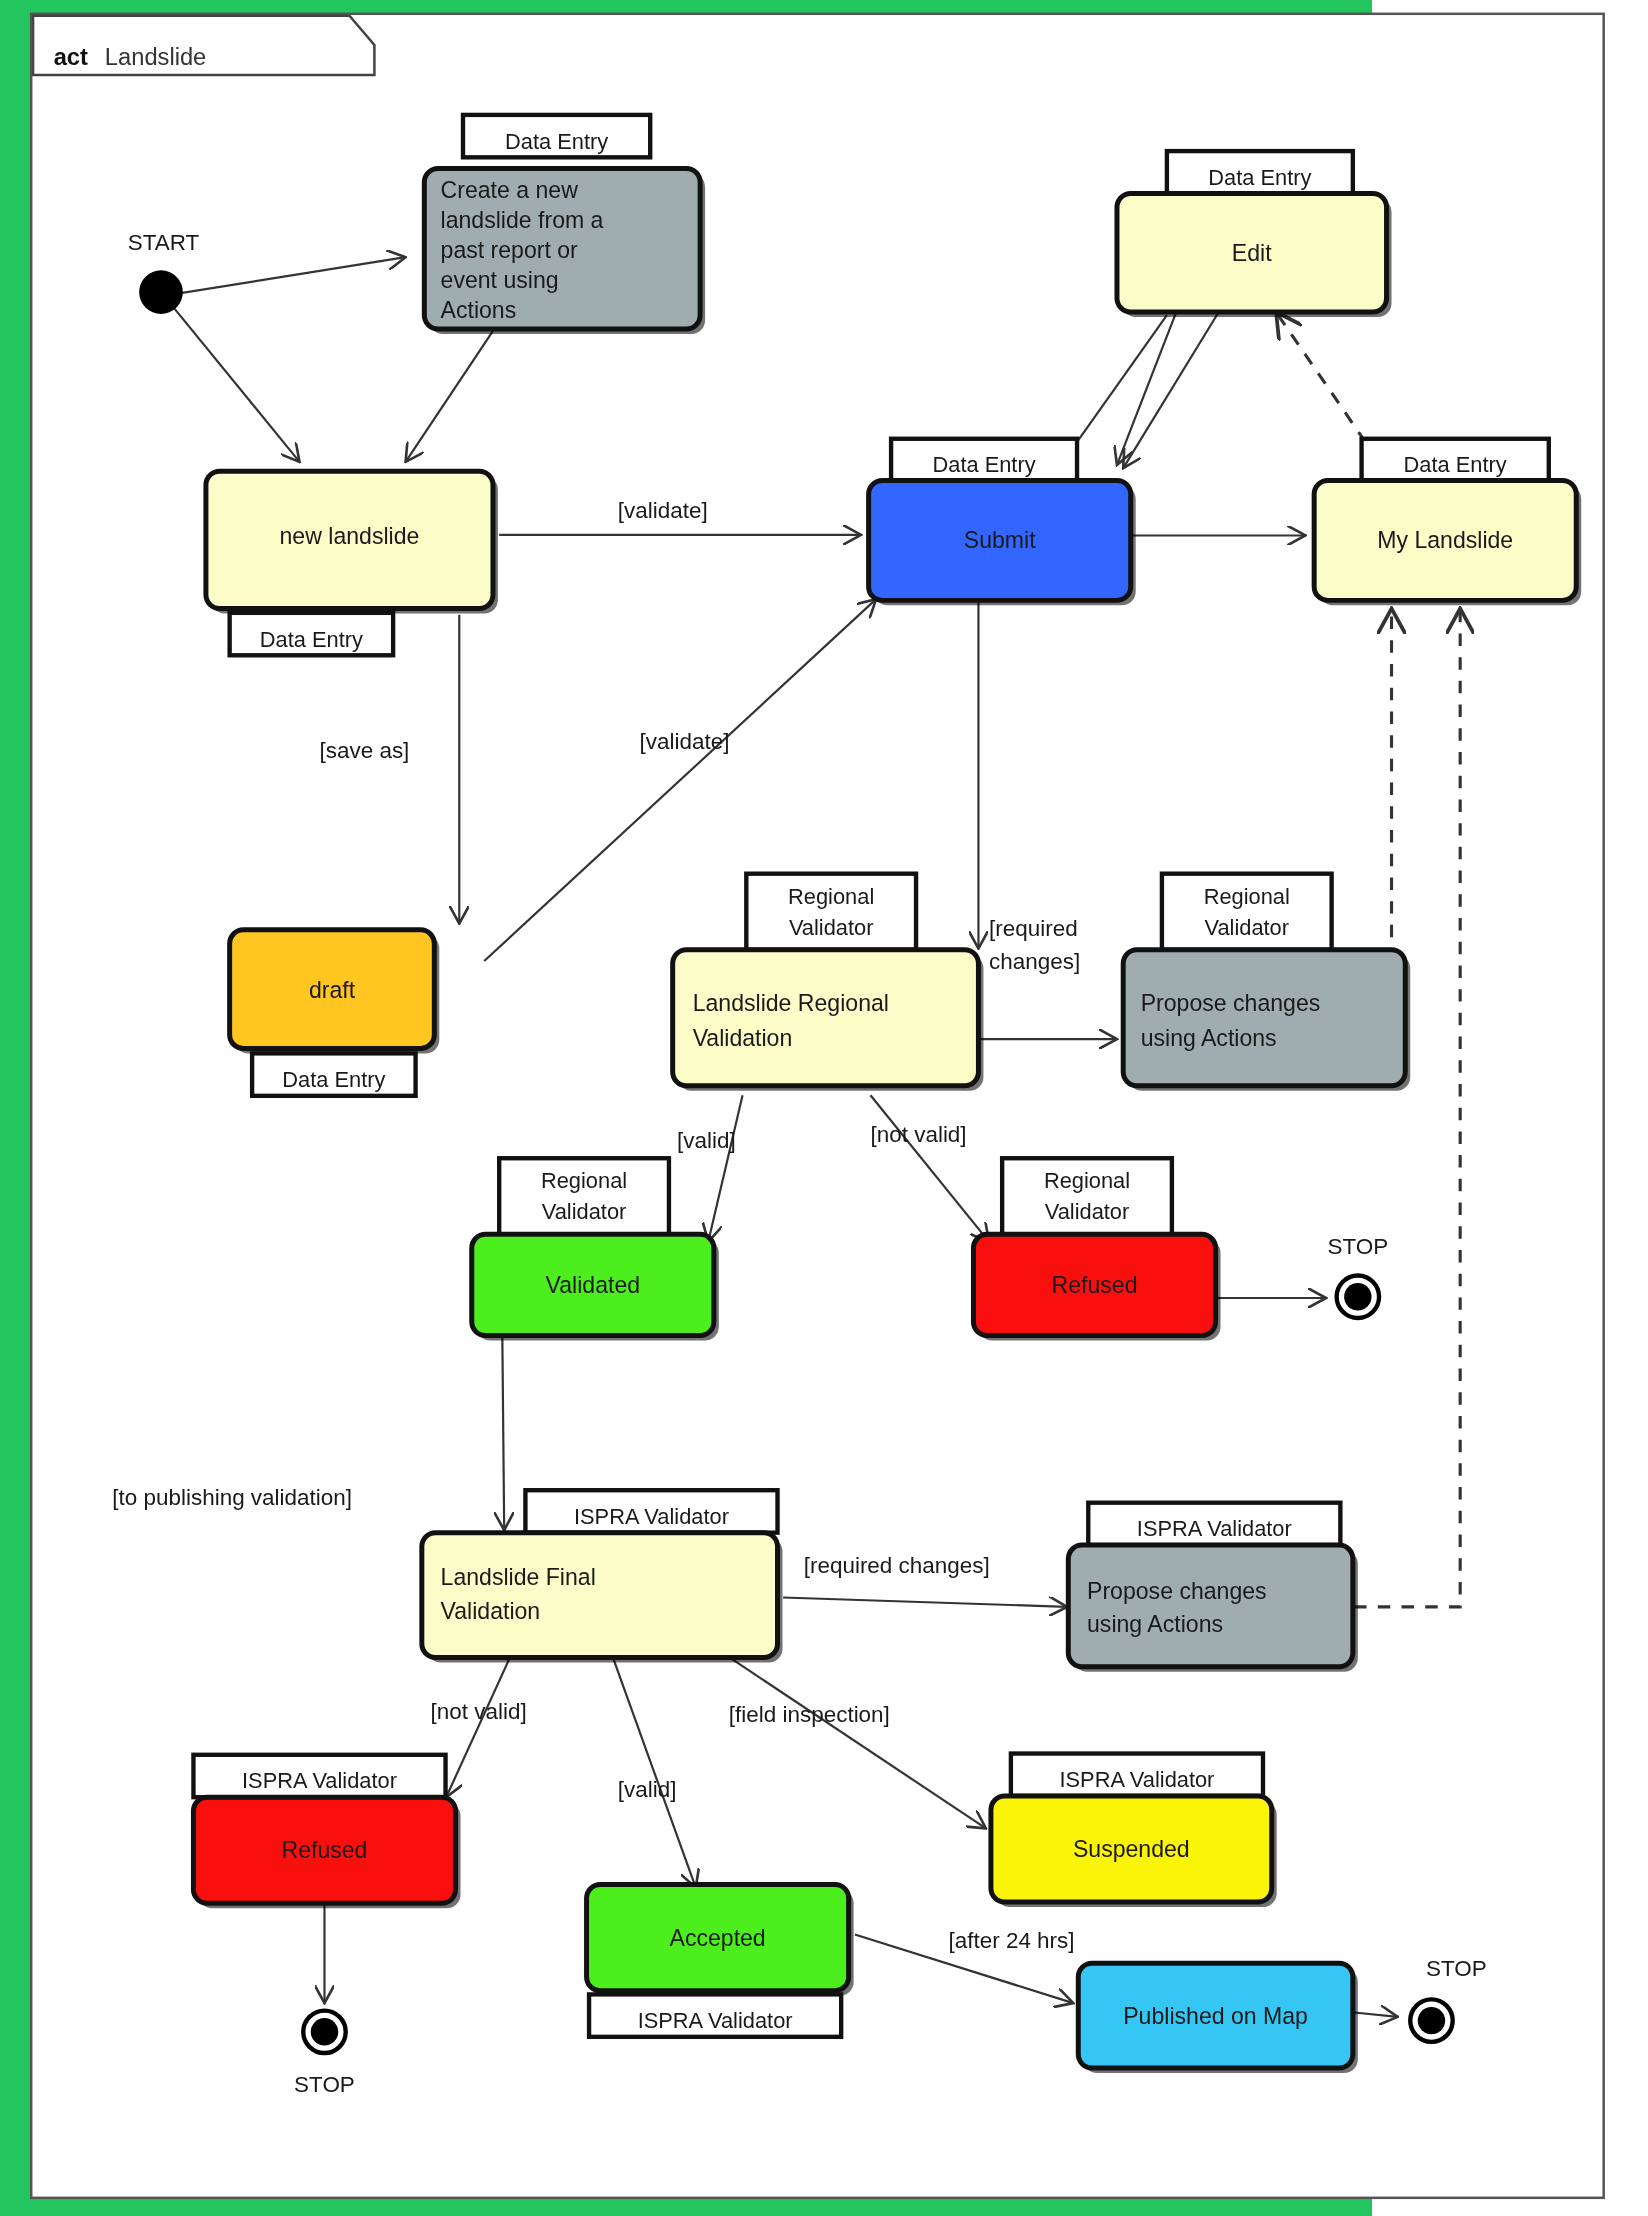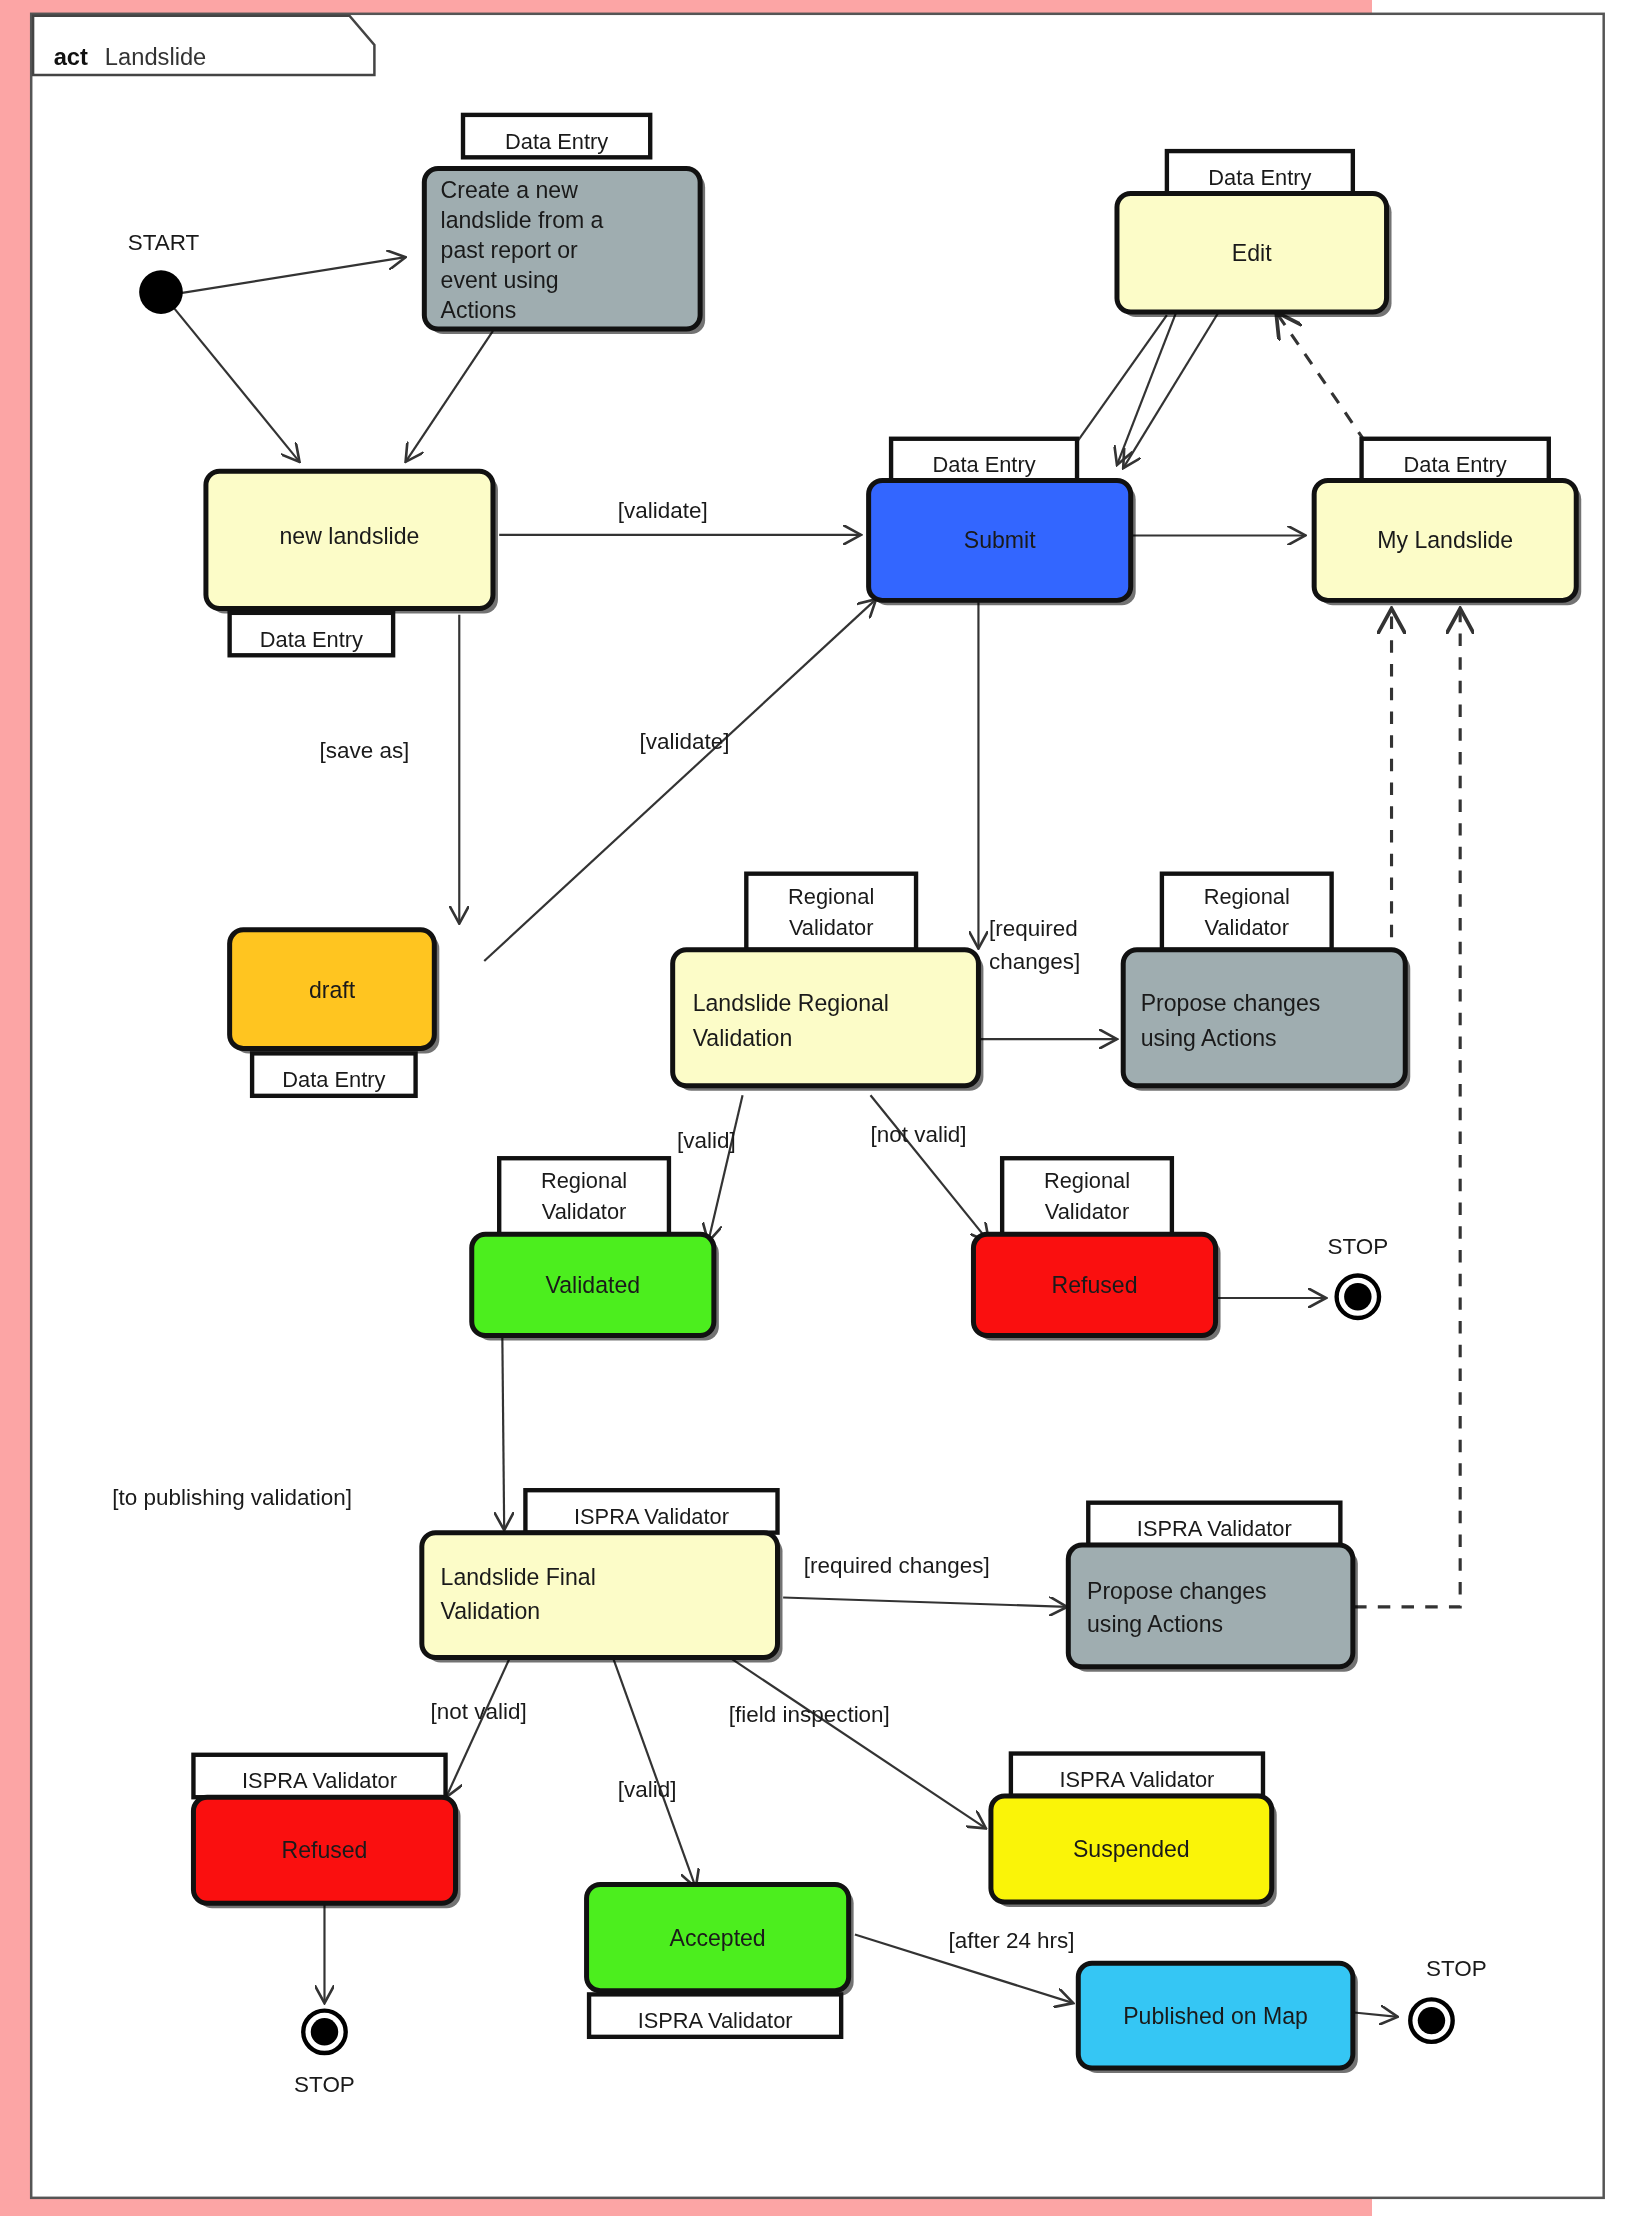--- a/index.html
+++ b/index.html
@@ -1,17 +1,17 @@
 <!DOCTYPE html>
 <html style="font-size:10px"><head>
 <meta charset="utf-8">
 <style>
   html,body{margin:0;padding:0;background:#fff;}
   body{font-family:"Liberation Sans",sans-serif;}
-  #stage{position:relative;width:1372px;height:2216px;background:#fca5a5;}
+  #stage{position:relative;width:1372px;height:2216px;background:#22c55e;}
   svg{display:block;}
   .nodeLabel{font-family:"Liberation Sans",sans-serif;font-size:37px;fill:#1a1a1a;}
   .nodeLabelC{font-family:"Liberation Sans",sans-serif;font-size:37px;fill:#1a1a1a;text-anchor:middle;}
   .swimLabel{font-family:"Liberation Sans",sans-serif;font-size:35px;fill:#1a1a1a;text-anchor:middle;}
   .guard{font-family:"Liberation Sans",sans-serif;font-size:36px;fill:#1a1a1a;}
   .termLabel{font-family:"Liberation Sans",sans-serif;font-size:36px;fill:#1a1a1a;text-anchor:middle;}
   .frameTitleB{font-family:"Liberation Sans",sans-serif;font-size:38px;font-weight:bold;fill:#111;}
   .frameTitleN{font-family:"Liberation Sans",sans-serif;font-size:38px;fill:#333;}
   .edge{stroke:#333;stroke-width:3.5;fill:none;}
   .edgeDash{stroke:#333;stroke-width:5;fill:none;stroke-dasharray:20 18;}

